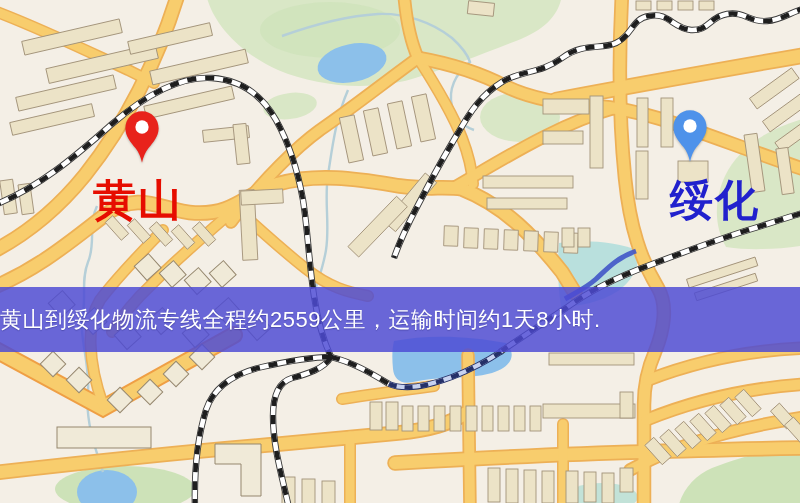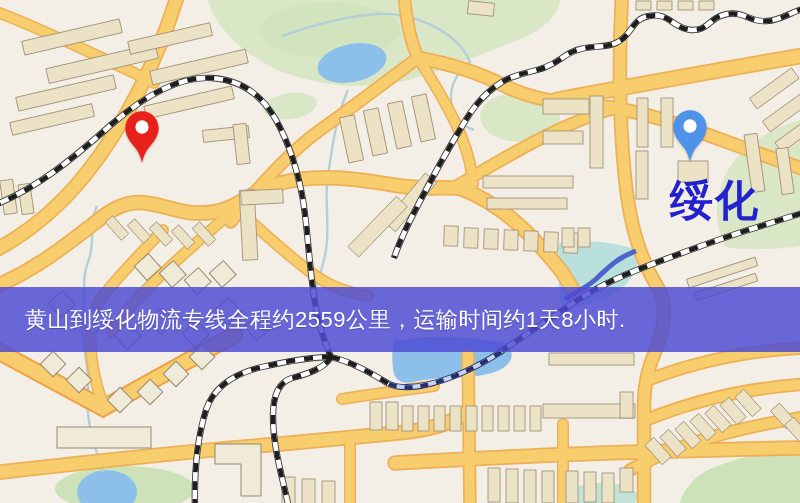--- a/index.html
+++ b/index.html
@@ -46,21 +46,21 @@
     position:absolute;font-size:43px;font-weight:bold;line-height:1;
     letter-spacing:2px;white-space:nowrap;
     font-family:"Liberation Serif","DejaVu Serif",serif;
   }
   .label-origin{left:93px;top:179px;color:#e60d00;}
   .label-dest{left:643px;top:179px;color:#2121cd;margin-left:27px;}
 
   .banner{
     position:absolute;left:0;top:287px;width:800px;height:65px;
     background:rgba(77,75,212,0.84);
-    display:flex;align-items:center;box-sizing:border-box;padding-left:25px;
+    display:flex;align-items:center;box-sizing:border-box;
   }
   .banner span{
     color:#ffffff;font-size:22px;letter-spacing:0.5px;white-space:nowrap;
     text-shadow:0 1px 1px rgba(40,40,120,.4);
   }
 </style>
 </head>
 <body>
 
 <div class="stage">
@@ -332,20 +332,21 @@
       <path d="M 636,251 C 616,258 606,270 596,279 C 586,288 575,293 565,299" fill="none" stroke="#4156c8" stroke-width="5" opacity="0.9"></path>
     </g>
   </svg>
 
   <div class="pin pin-origin">
     <svg viewBox="0 0 40 58">
       <path d="M20,2 C9.5,2 2.5,10.5 2.5,20 C2.5,28 8,34.5 13.5,41 C16.5,45 18.8,50.5 20,56 C21.2,50.5 23.5,45 26.5,41 C32,34.5 37.5,28 37.5,20 C37.5,10.5 30.5,2 20,2 Z" fill="#e8221b"></path>
       <circle cx="20" cy="18.5" r="7" fill="#ffffff"></circle>
     </svg>
   </div>
+  <div class="city-label label-origin">黄山</div>
 
   <div class="pin pin-dest">
     <svg viewBox="0 0 40 58">
       <path d="M20,2 C9.5,2 2.5,10.5 2.5,20 C2.5,28 8,34.5 13.5,41 C16.5,45 18.8,50.5 20,56 C21.2,50.5 23.5,45 26.5,41 C32,34.5 37.5,28 37.5,20 C37.5,10.5 30.5,2 20,2 Z" fill="#4e92ea"></path>
       <circle cx="20" cy="18.5" r="7" fill="#ffffff"></circle>
     </svg>
   </div>
   <div class="city-label label-dest">绥化</div>
 
   <div class="banner">

